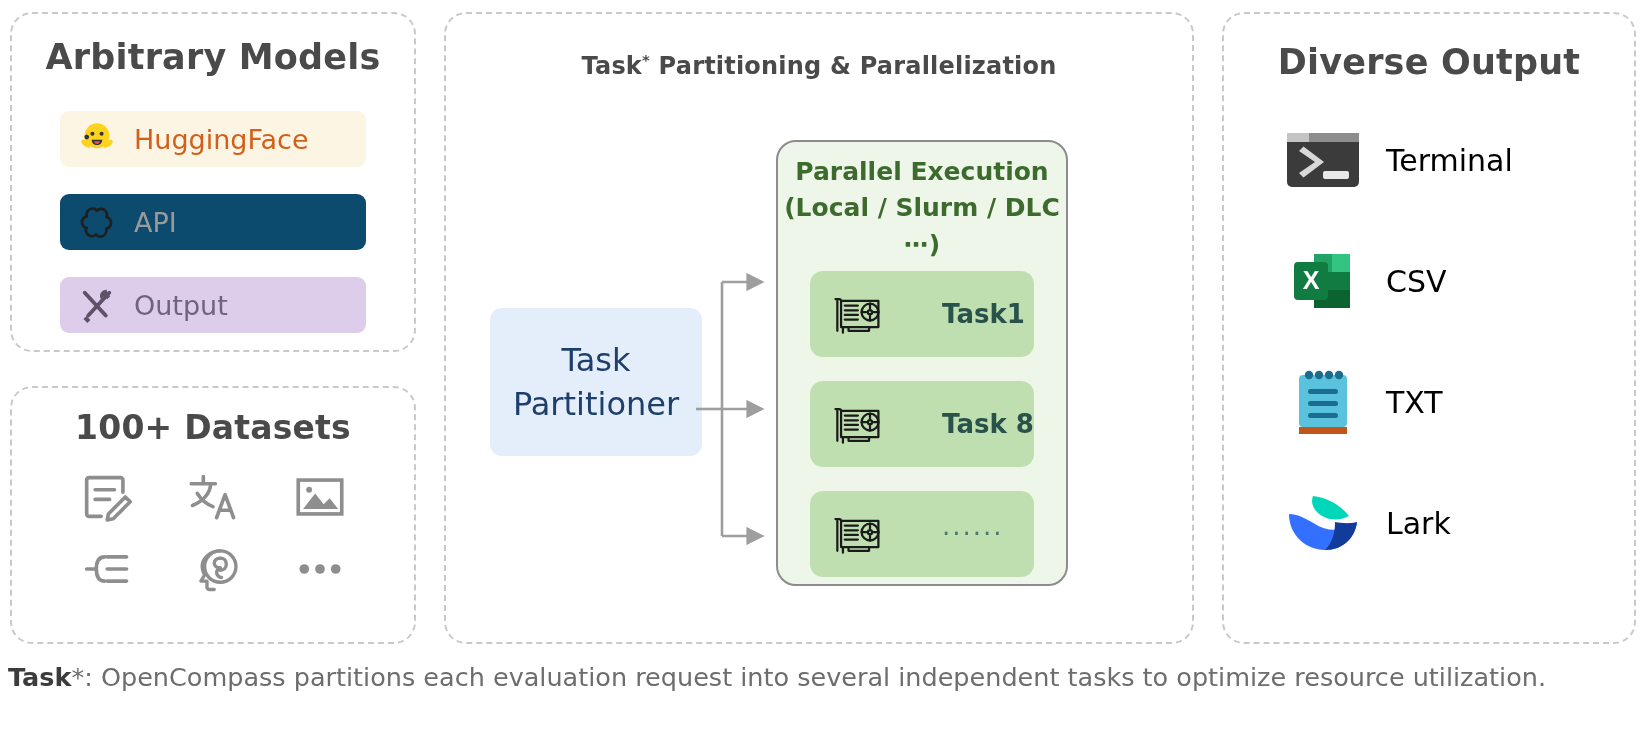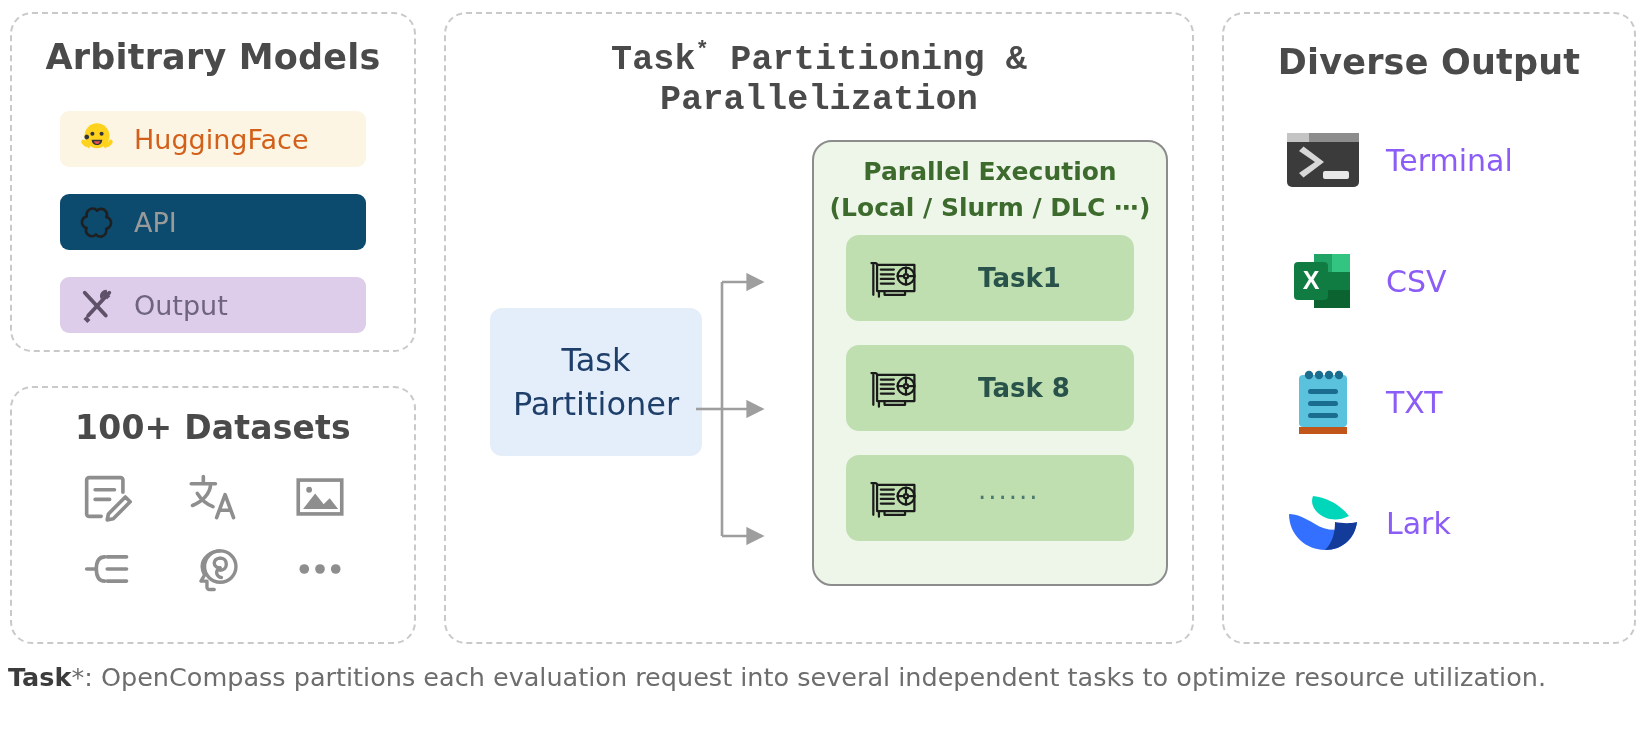--- a/index.html
+++ b/index.html
@@ -97,23 +97,22 @@
     align-items: center;
   }
   .ds-cell { display:flex; align-items:center; justify-content:center; }
 
   
   #panel-center {
     left: 444px; top: 12px;
     width: 750px; height: 632px;
   }
   #panel-center .panel-title {
-    font-size: 35px;
-    margin-top: 26px;
-    font-family: Liberation Mono, monospace;
+    font-size: 24px;
+    margin-top: 38px;
   }
   .sup-star {
     font-size: 0.62em;
     vertical-align: super;
     line-height: 0;
   }
 
   #partitioner-box {
     position: absolute;
     left: 44px; top: 294px;
@@ -125,26 +124,25 @@
     justify-content: center;
     text-align: center;
     color: #1f3f6b;
     font-size: 32px;
     line-height: 1.38;
   }
 
   #exec-box {
     position: absolute;
     left: 330px; top: 126px;
-    width: 356px; height: 446px;
+    width: 292px; height: 446px;
     background: #eef6e9;
     border: 2px solid #8c8c8c;
     border-radius: 20px;
     box-sizing: border-box;
-    margin-left: 36px;
   }
   #exec-title {
     text-align: center;
     color: #3d6b2e;
     font-weight: bold;
     font-size: 25px;
     line-height: 1.45;
     padding-top: 12px;
   }
   .task-list {
@@ -208,21 +206,21 @@
   }
   .out-row .o-icon {
     width: 126px;
     flex: 0 0 auto;
     display: flex;
     align-items: center;
     justify-content: center;
   }
   .out-row .o-label {
     font-size: 30px;
-    color: #8b5cf6;
+    color: #000000;
   }
 
   
   #footnote {
     position: absolute;
     left: 8px;
     top: 662px;
     width: 1640px;
     font-size: 25.5px;
     color: #6d6d6d;

